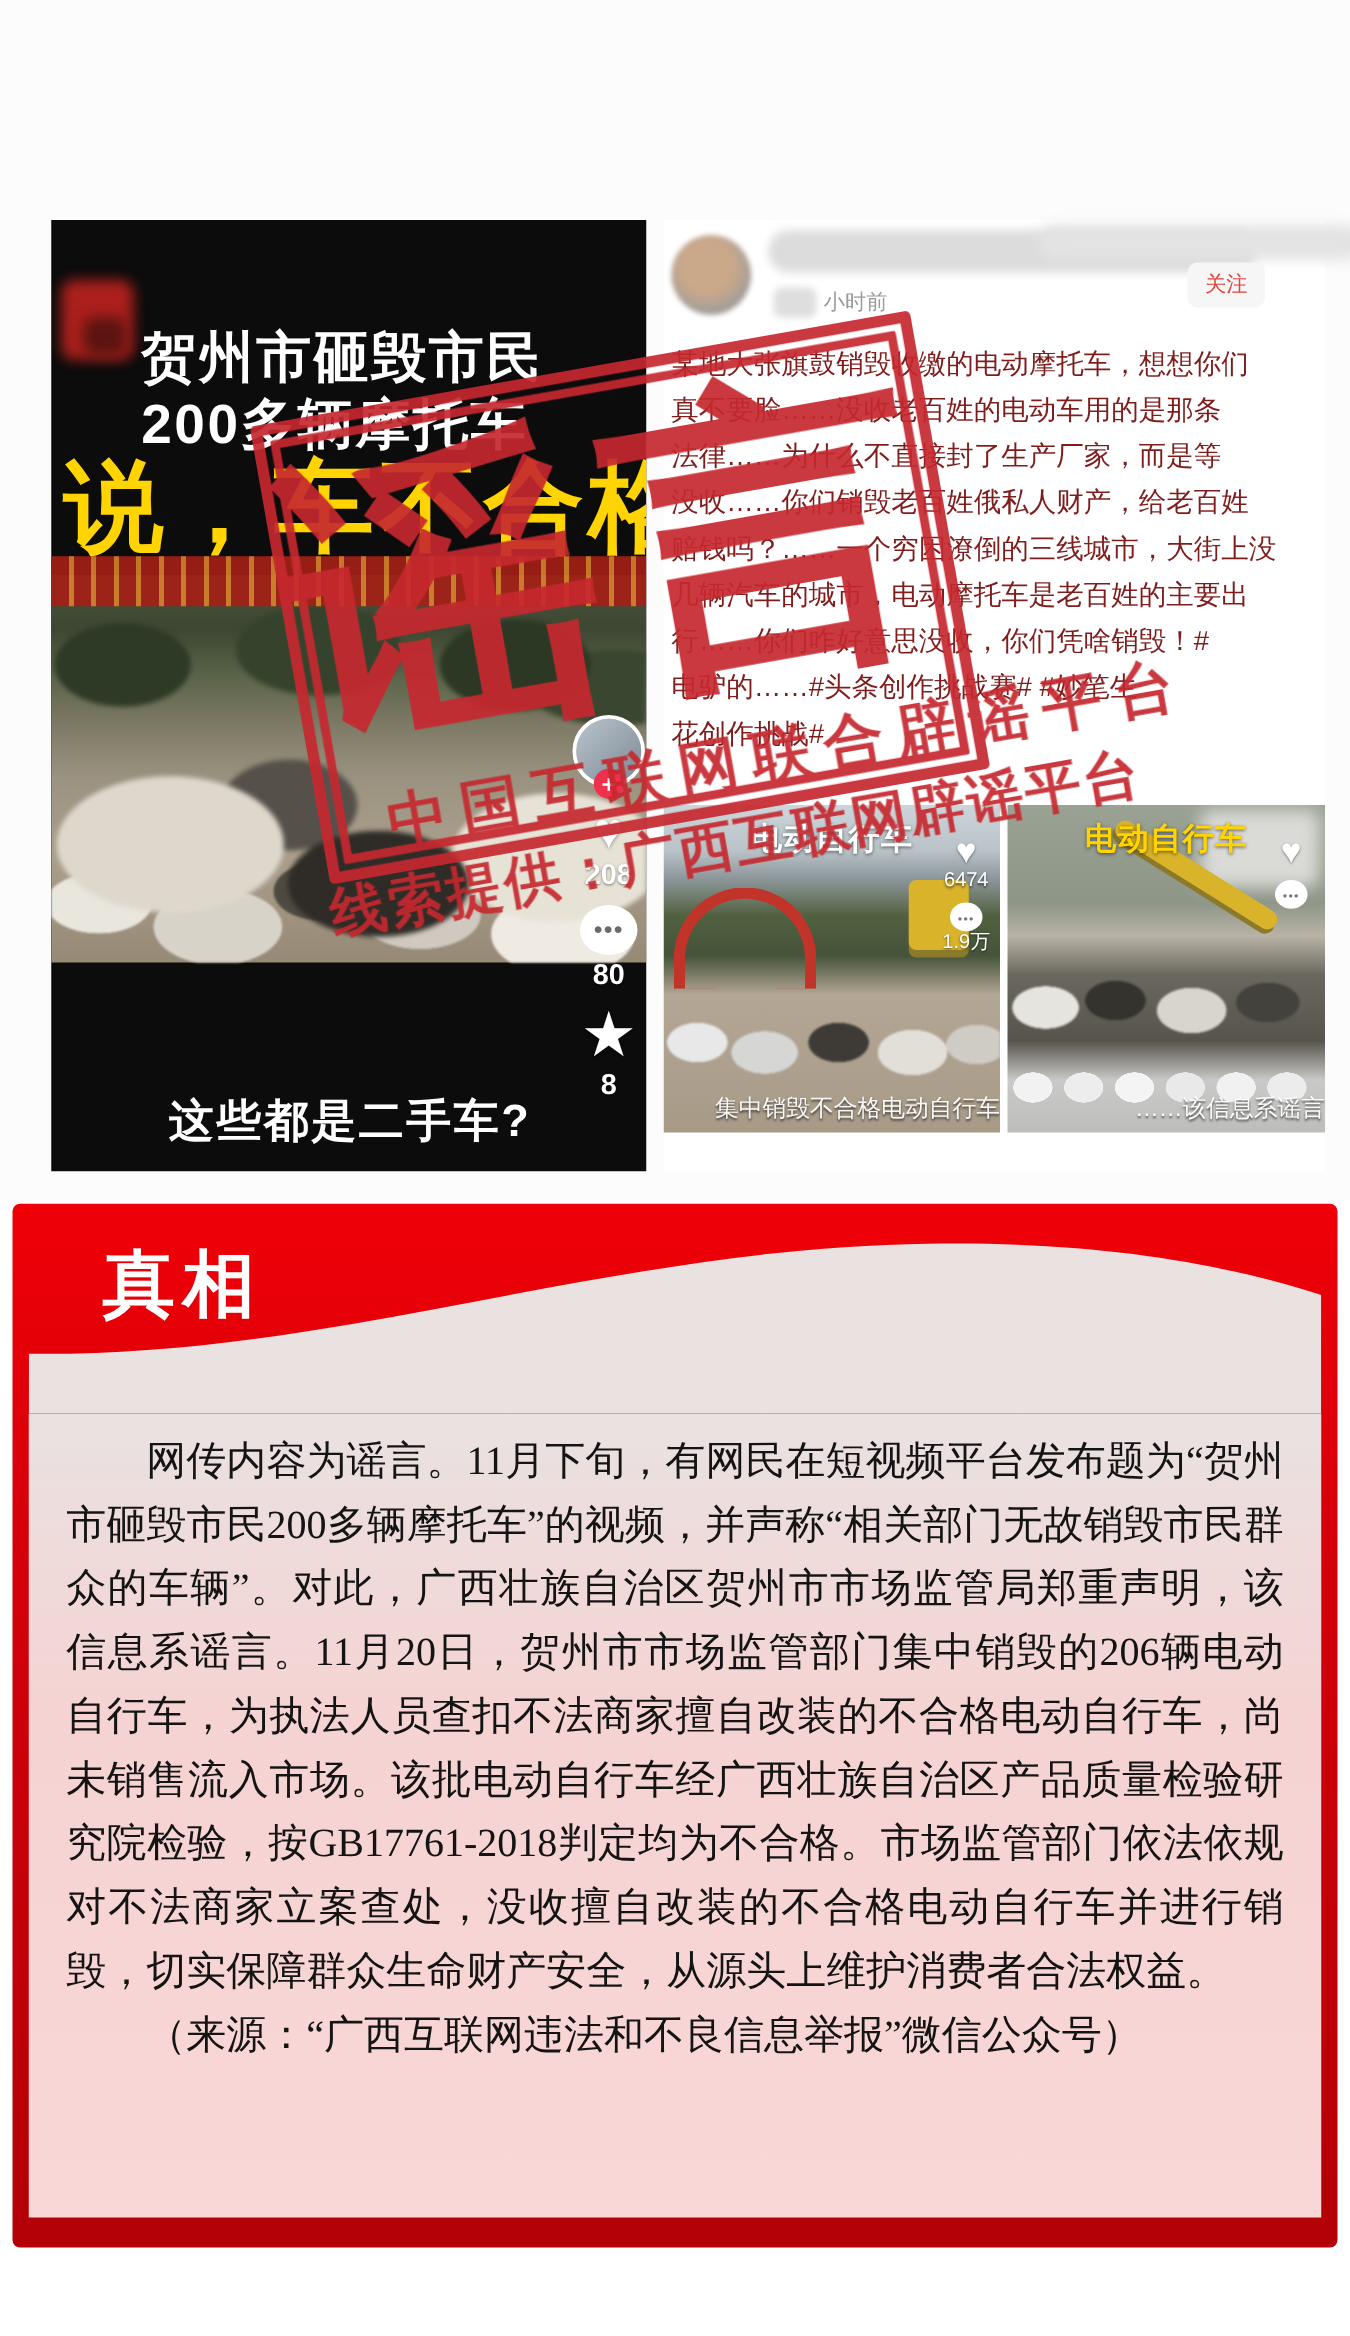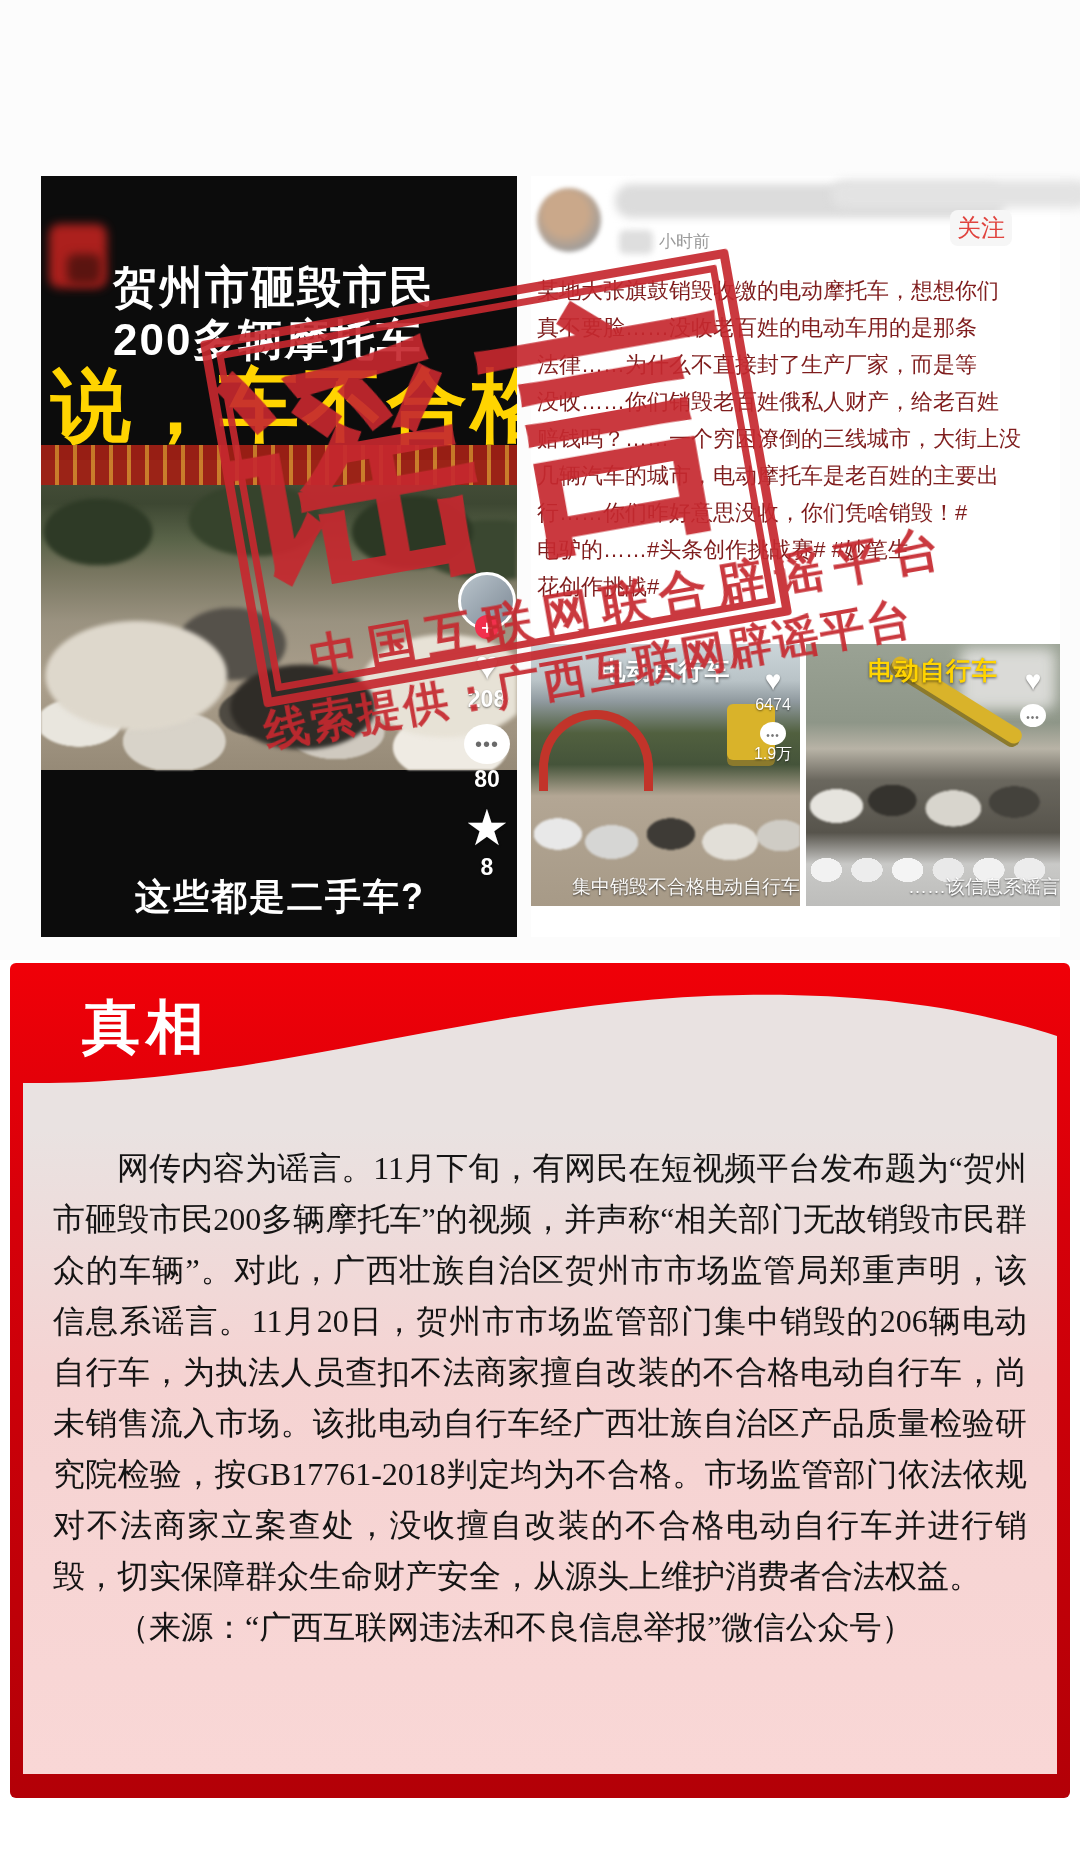--- a/index.html
+++ b/index.html
@@ -63,21 +63,21 @@
 
   
   .post{left:531px;top:176px;width:529px;height:761px;background:#ffffff;}
   .p-ava{left:6px;top:12px;width:64px;height:64px;border-radius:50%;
     background:radial-gradient(circle at 45% 40%,#caa88a 0 40%,#9c9c9c 75%,#b9b9b9);filter:blur(2px);}
   .p-nameblur{left:84px;top:8px;width:390px;height:34px;border-radius:16px;background:#dcdcdc;filter:blur(4px);}
   .p-nameblur2{left:300px;top:4px;width:260px;height:28px;border-radius:14px;background:#e3e3e3;filter:blur(5px);}
   .p-timeblur{left:88px;top:54px;width:34px;height:24px;border-radius:6px;background:#dedede;filter:blur(3px);}
   .p-time{left:128px;top:54px;color:#9a9a9a;font-size:17px;}
   .p-follow{left:419px;top:34px;width:62px;height:36px;background:#f6f6f6;border-radius:8px;
-    color:#e0433e;font-size:24px;line-height:36px;text-align:center;}
+    color:#e0433e;font-size:17px;line-height:36px;text-align:center;}
   .p-text{left:6px;top:96px;width:518px;color:#7f1d1d;font-size:22px;line-height:37px;}
   .p-text div{white-space:nowrap;overflow:hidden;}
 
   
   .pimg{top:468px;height:262px;overflow:hidden;}
   .pimg1{left:0;width:269px;
     background:linear-gradient(180deg,#ccd6da 0%,#b9c3c7 14%,#8f999e 22%,#51603f 34%,#45543a 46%,#b3a694 58%,#a79a87 100%);}
   .pimg2{left:275px;width:254px;
     background:linear-gradient(180deg,#9aa294 0%,#8e9688 30%,#b8b3a6 40%,#6a675e 52%,#57544c 72%,#c9c9c7 84%,#bdbdbb 100%);}
   .arch{left:8px;top:66px;width:96px;height:72px;border:9px solid #c2342a;border-bottom:none;

